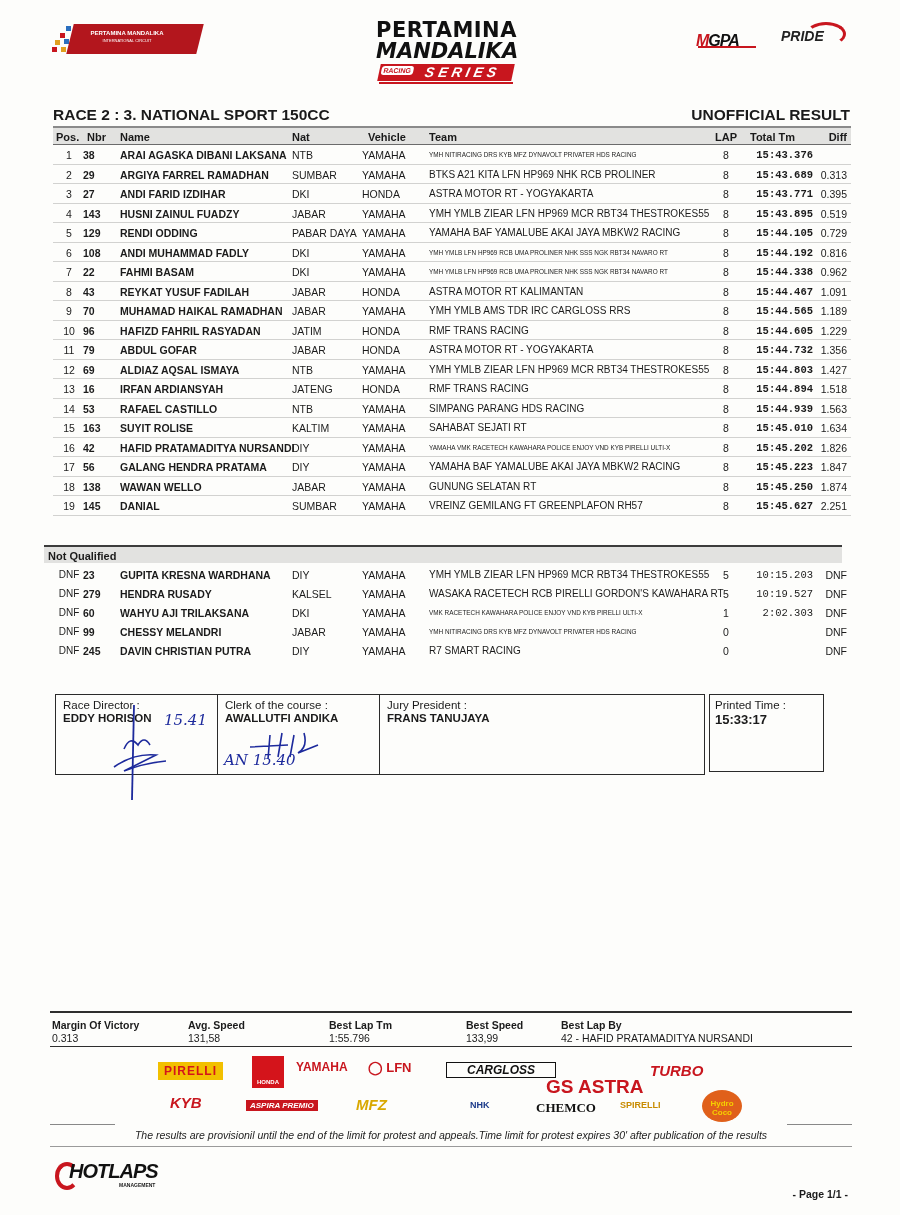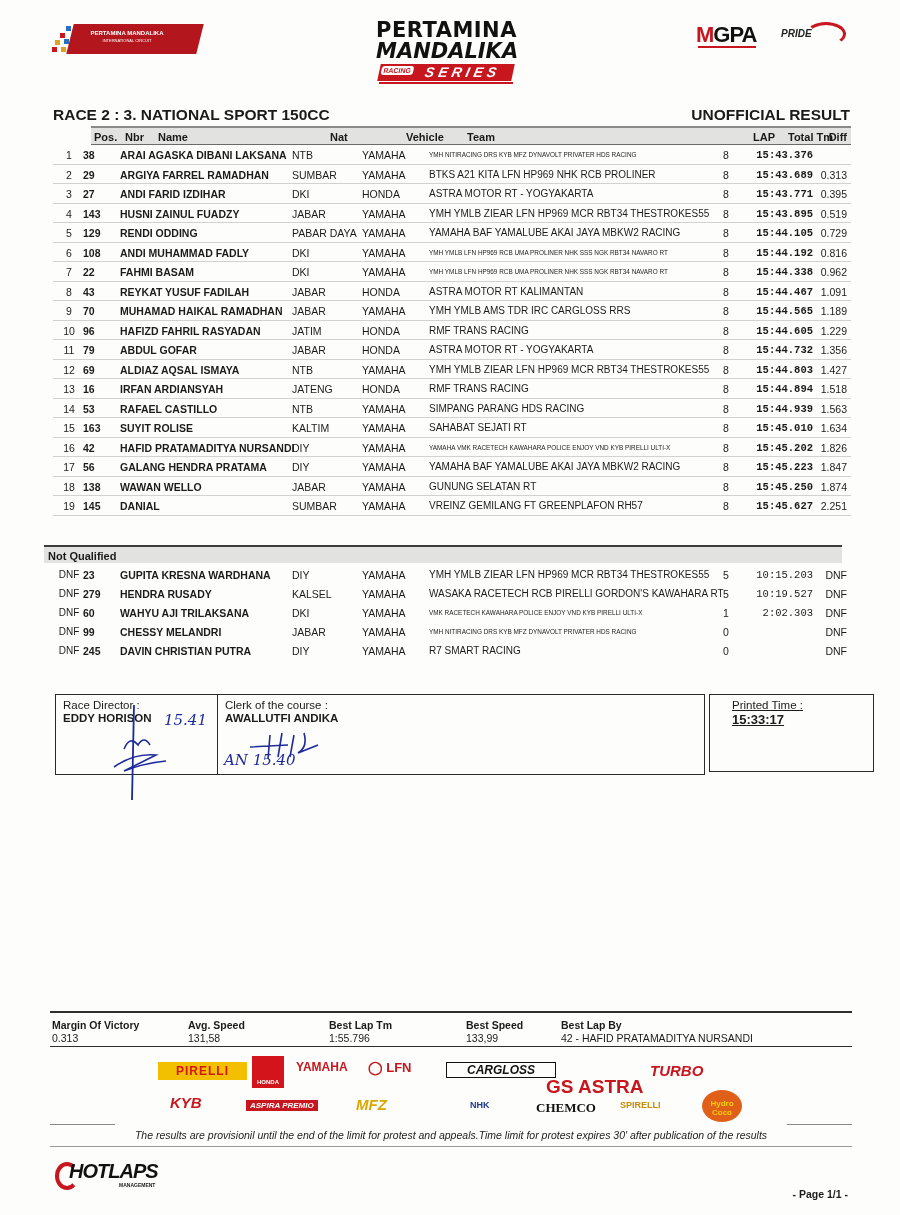--- a/index.html
+++ b/index.html
@@ -16,33 +16,33 @@
 
   .logo-center { position: absolute; left: 376px; top: 20px; width: 140px; text-align: left; }
   .logo-center .t1 { font-weight: bold; font-size: 21px; letter-spacing: 0.5px; line-height: 21px; color: #111; font-family: "DejaVu Sans", sans-serif; }
   .logo-center .t2 { font-weight: bold; font-style: italic; font-size: 21px; line-height: 21px; color: #111; font-family: "DejaVu Sans", sans-serif; }
   .logo-center .t3 { margin: 2px auto 0; width: 134px; height: 17px; background: #c8161e; position: relative; transform: skewX(-12deg); }
   .logo-center .racing { position: absolute; left: 2px; top: 2px; background: #fff; color: #c8161e; font-size: 7px; font-weight: bold; padding: 1px 2px; border-radius: 3px; }
   .logo-center .series { position: absolute; left: 46px; top: 0; color: #fff; font-weight: bold; font-style: italic; letter-spacing: 4px; font-size: 14px; line-height: 17px; }
   .logo-center .stripe { height: 2px; width: 134px; margin: 1px auto 0; background: #c8161e; }
 
   .logo-right { position: absolute; left: 696px; top: 20px; width: 160px; height: 30px; }
-  .mgpa { position: absolute; left: 0; top: 2px; font-weight: bold; font-size: 22px; color: #111; letter-spacing: -1px; }
+  .mgpa { position: absolute; left: 0; top: 12px; font-weight: bold; font-style: italic; font-size: 16px; color: #111; letter-spacing: -1px; }
   .mgpa .m { color: #c8161e; }
   .mgpa-sub { position: absolute; left: 2px; top: 26px; width: 58px; height: 2px; background: #c8161e; }
-  .pride { position: absolute; left: 85px; top: 8px; font-weight: bold; font-style: italic; font-size: 10px; color: #222; }
+  .pride { position: absolute; left: 85px; top: 8px; font-weight: bold; font-style: italic; font-size: 14px; color: #222; }
   .pride-arc { position: absolute; left: 110px; top: 2px; width: 40px; height: 24px; border: 3px solid #c8161e; border-left-color: transparent; border-bottom-color: transparent; border-radius: 50%; }
 
   
   .race-title { position: absolute; left: 53px; top: 106px; font-weight: bold; font-size: 15.5px; color: #1a1a1a; }
   .result-status { position: absolute; right: 50px; top: 106px; font-weight: bold; font-size: 15.5px; color: #1a1a1a; }
 
   
   .table { position: absolute; left: 53px; top: 126px; width: 798px; }
-  .thead { height: 19px; background: #e2e2e0; border-top: 2px solid #8a8a8a; border-bottom: 1.5px solid #6b6b6b; position: relative; margin-left: 38px; }
+  .thead { height: 19px; background: #e2e2e0; border-top: 2px solid #8a8a8a; border-bottom: 1.5px solid #6b6b6b; position: relative; }
   .th { position: absolute; top: 3px; font-weight: bold; font-size: 11px; color: #1a1a1a; }
   .row { position: relative; height: 19.5px; border-bottom: 1px solid #d2d2d0; }
   .cell { position: absolute; top: 4px; font-size: 10.5px; white-space: nowrap; }
   .c-pos { left: 4px; width: 24px; text-align: center; }
   .c-nbr { left: 30px; width: 26px; text-align: left; font-weight: bold; }
   .c-name { left: 67px; font-weight: bold; }
   .c-nat { left: 239px; }
   .c-veh { left: 309px; }
   .c-team { left: 376px; font-size: 10px; }
   .c-team.small { font-size: 6.4px; top: 6px; }
@@ -56,21 +56,21 @@
   .nq-row { position: relative; height: 19px; }
   .nq-row .c-tot { font-weight: normal; }
   .nq-row .c-pos { font-size: 10px; }
 
   
   .sig-group { position: absolute; left: 55px; top: 694px; width: 650px; height: 81px; border: 1.5px solid #2a2a2a; display: flex; }
   .sig-box { position: relative; height: 100%; border-right: 1.5px solid #2a2a2a; padding: 4px 7px; }
   .sig-box:last-child { border-right: none; }
   .sig-label { font-size: 11.5px; display: block; }
   .sig-name { font-size: 11.5px; font-weight: bold; display: block; margin-top: 1px; }
-  .printed-box { position: absolute; left: 709px; top: 694px; width: 165px; height: 78px; border: 1.5px solid #2a2a2a; padding: 4px 22px; text-decoration: underline; }
+  .printed-box { position: absolute; left: 709px; top: 694px; width: 115px; height: 78px; border: 1.5px solid #2a2a2a; padding: 4px 5px; }
   .printed-box .sig-name { font-size: 13px; }
   .ink { position: absolute; color: #1d2a9c; font-family: "DejaVu Serif", serif; font-style: italic; }
 
   
   .stats { position: absolute; left: 50px; top: 1011px; width: 802px; height: 36px; border-top: 2px solid #2e2e2e; border-bottom: 1.5px solid #2e2e2e; }
   .stat { position: absolute; top: 6px; font-size: 10.5px; }
   .stat .k { font-weight: bold; display: block; }
   .stat .v { display: block; margin-top: 1px; }
 
   
@@ -424,20 +424,24 @@
     </svg>
   </div>
   <div class="sig-box" style="width:162px">
     <span class="sig-label">Clerk of the course :</span>
     <span class="sig-name">AWALLUTFI ANDIKA</span>
     <span class="ink" style="left:6px;top:56px;font-size:15px">AN 15.40</span>
     <svg class="ink" style="left:30px;top:36px" width="90" height="30">
       <path d="M2 16 L40 14 M22 4 L20 28 M34 2 L30 26 M46 4 L42 26 M56 2 Q60 16 50 22 L70 14" stroke="#1d2a9c" stroke-width="1.6" fill="none"></path>
     </svg>
   </div>
+  <div class="sig-box" style="width:162px">
+    <span class="sig-label">Jury President :</span>
+    <span class="sig-name">FRANS TANUJAYA</span>
+  </div>
 </div>
 <div class="printed-box">
   <span class="sig-label">Printed Time :</span>
   <span class="sig-name">15:33:17</span>
 </div>
 
 <div class="stats">
   <div class="stat" style="left:2px">
     <span class="k">Margin Of Victory</span>
       <span class="v">0.313</span>
@@ -454,21 +458,21 @@
     <span class="k">Best Speed</span>
       <span class="v">133,99</span>
   </div>
   <div class="stat" style="left:511px">
     <span class="k">Best Lap By</span>
       <span class="v">42 - HAFID PRATAMADITYA NURSANDI</span>
   </div>
 </div>
 
 <div class="sponsors">
-  <div class="sp" style="left:8px;top:6px;background:#f2c000;color:#d4141b;padding:2px 18px;font-size:12px;letter-spacing:1px">PIRELLI</div>
+  <div class="sp" style="left:8px;top:6px;background:#f2c000;color:#d4141b;padding:2px 6px;font-size:12px;letter-spacing:1px">PIRELLI</div>
   <div class="sp" style="left:102px;top:0;width:32px;height:32px;background:#d4141b;color:#fff;font-size:6px;text-align:center;line-height:52px">HONDA</div>
   <div class="sp" style="left:146px;top:4px;color:#c8161e;font-size:12px">YAMAHA</div>
   <div class="sp" style="left:218px;top:4px;color:#c8161e;font-size:13px"><span>◯</span> <span>LFN</span></div>
   <div class="sp" style="left:296px;top:6px;color:#111;font-style:italic;font-size:12px;border:1.5px solid #111;padding:0 20px">CARGLOSS</div>
   <div class="sp" style="left:396px;top:20px;color:#c8161e;font-size:19px">GS ASTRA</div>
   <div class="sp" style="left:500px;top:6px;color:#c8161e;font-style:italic;font-size:15px">TURBO</div>
 
   <div class="sp" style="left:20px;top:38px;color:#c8161e;font-style:italic;font-size:15px">KYB</div>
   <div class="sp" style="left:96px;top:44px;background:#c8161e;color:#fff;font-style:italic;font-size:8px;padding:1px 4px">ASPIRA PREMIO</div>
   <div class="sp" style="left:206px;top:40px;color:#d9a800;font-style:italic;font-size:15px">MFZ</div>

